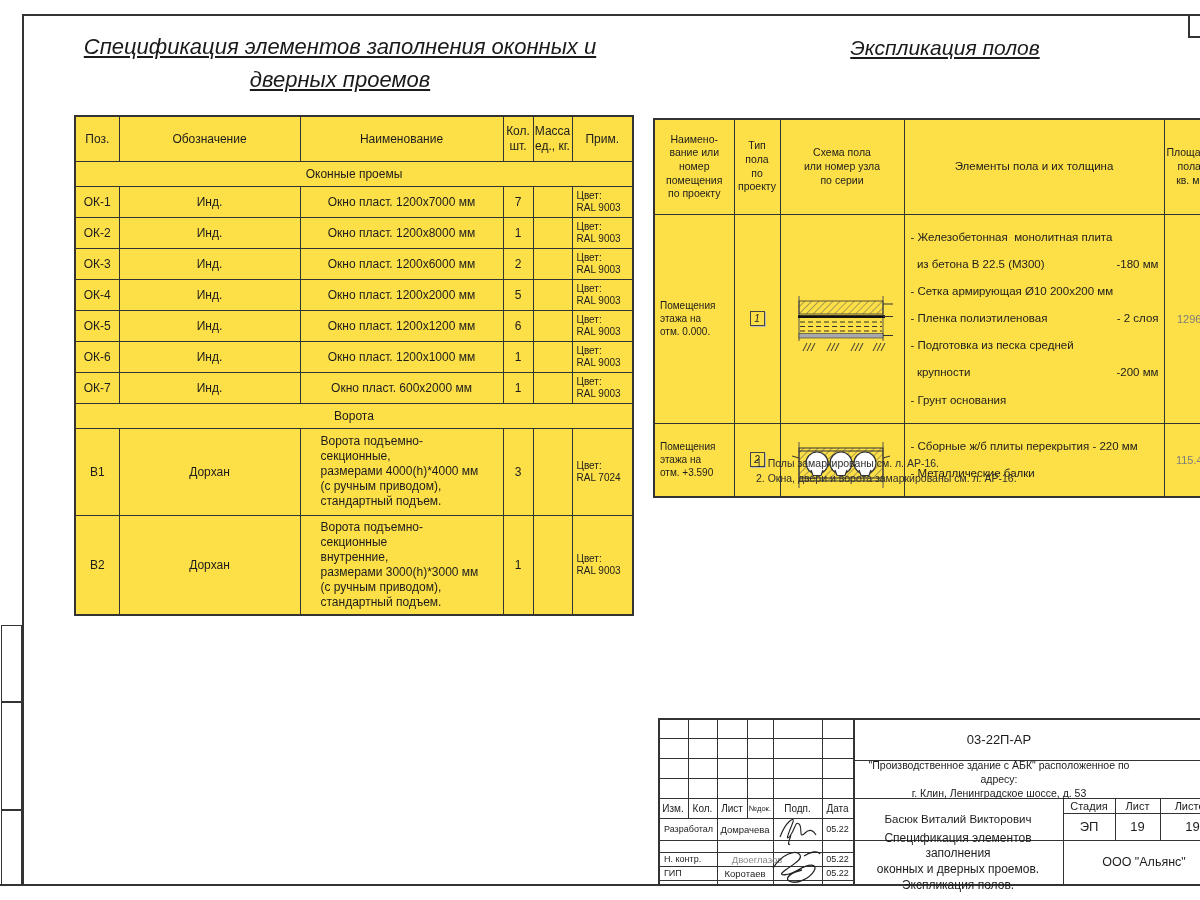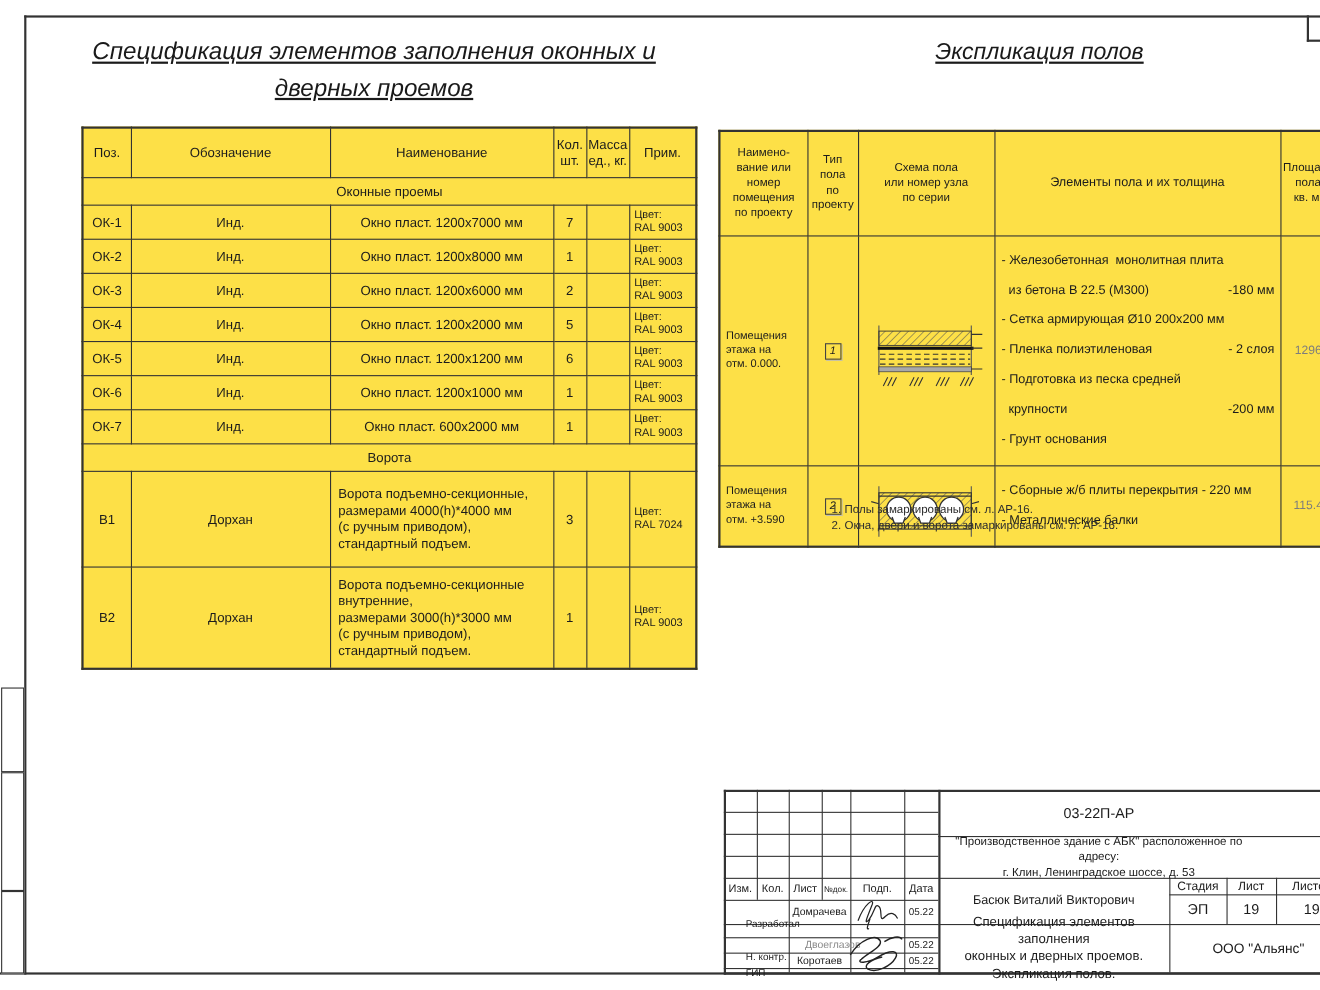--- a/index.html
+++ b/index.html
@@ -26,21 +26,21 @@
   table { border-collapse:collapse; table-layout:fixed; position:absolute; background:#fde047;margin-left:24px; }
   td { border:1px solid #333; vertical-align:middle; text-align:center; font-size:12px; white-space:pre-line; overflow:hidden; }
   table.spec   { left:50px;  top:115px; width:558px; border:2px solid #333; }
   table.floors { left:629px; top:118px; width:561px; border:2px solid #333; }
   .spec .hrow td { height:45px; font-size:12px; line-height:1.2; }
   .spec .srow td { height:25px; }
   .spec .irow td { height:31px; }
   .spec .b1row td { height:87px; }
   .spec .b2row td { height:93px; }
   .spec td.note { font-size:10px; text-align:left; padding-left:4px; line-height:1.2; }
-  .spec td.nm-left { text-align:left; padding:4px 7px; line-height:1.25; }
+  .spec td.nm-left { text-align:left; padding:4px 20px; line-height:1.25; }
   .floors .hrow td { height:95px; font-size:10.5px; line-height:1.3; }
   .floors .r1 td { height:124px; }
   .floors .r2 td { height:70px; }
   .floors td.room { font-size:10px; text-align:left; padding-left:5px; line-height:1.3; }
   .floors td.elements { text-align:center; padding:3px 5px 3px 6px; font-size:11.5px; }
   .floors td.area { color:#7d7d7d; font-size:11px; }
   .el-line { display:flex; justify-content:space-between; white-space:pre; line-height:1.32; }
   .tbox {
     display:inline-block; width:15px; height:15px; border:1px solid #444;
     font-size:10px; line-height:13px; text-align:center; font-style:italic;
@@ -49,21 +49,21 @@
   
   .notes { left:756px; top:456px; font-size:10.5px; line-height:1.45; color:#2e2e2e; }
   
   .tblock { left:658px; top:718px; width:567px; height:168px; }
   .tl { position:absolute; background:none; }
   .tl-h1 { border-top:1px solid #333; }
   .tl-h2 { border-top:2px solid #333; }
   .tl-v1 { border-left:1px solid #333; }
   .tl-v2 { border-left:2px solid #333; }
   .tb-txt { position:absolute; font-size:9.5px; display:flex; align-items:center; justify-content:center; overflow:visible; white-space:pre-line; text-align:center; }
-  .tb-left { justify-content:flex-start; padding-left:20px; text-align:left;margin-top:11px; }
+  .tb-left { justify-content:flex-start; padding-left:6px; text-align:left; }
   .gray { color:#8a8a8a;padding-left:24px; }
   .sig-svg { position:absolute; overflow:visible; }
 </style>
 </head>
 <body>
 
 <div class="sheet">
 
   <div class="abs frame-top"></div>
   <div class="abs frame-left"></div>

